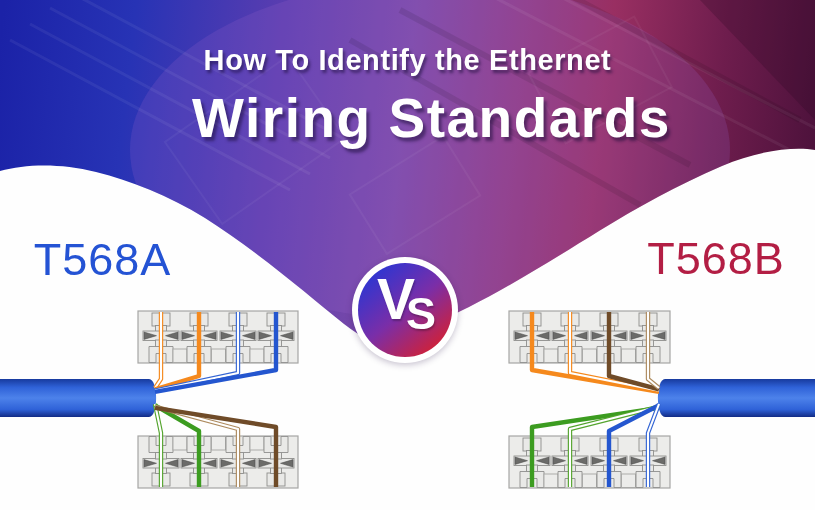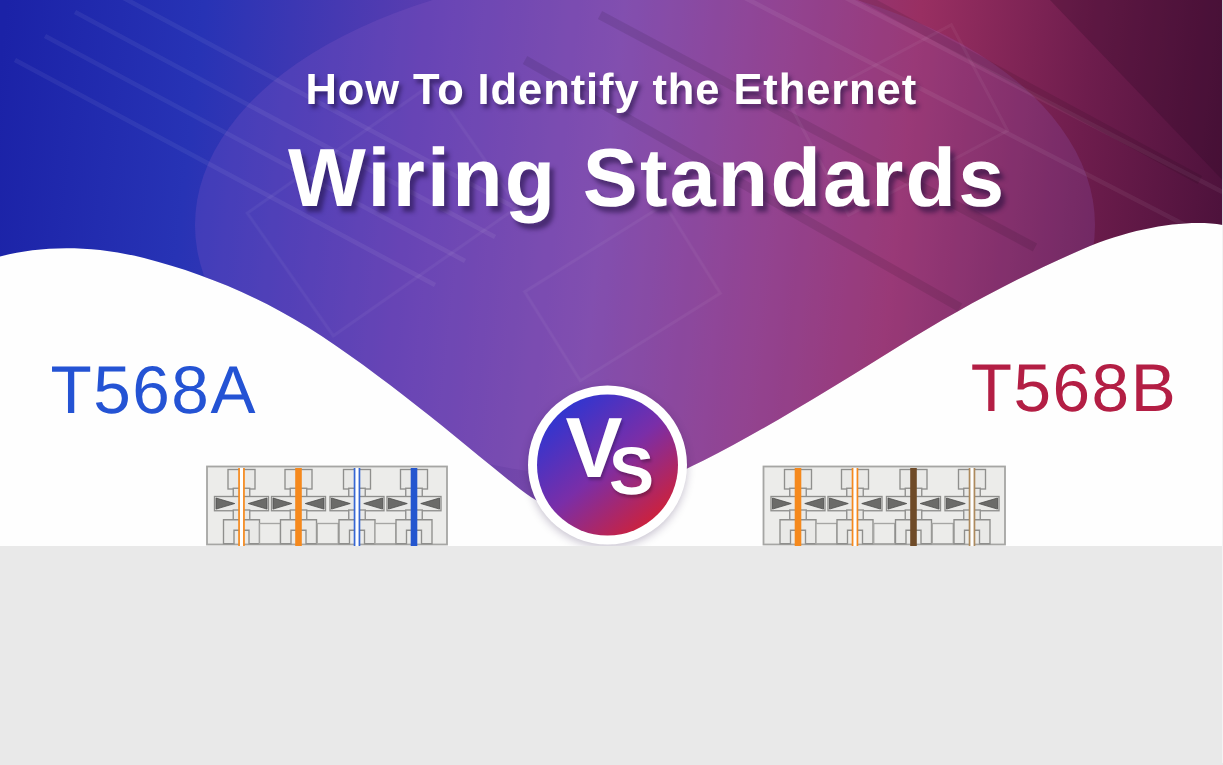--- a/index.html
+++ b/index.html
@@ -1,16 +1,16 @@
 <!DOCTYPE html>
 <html><head>
 <meta charset="utf-8">
 <style>
   html,body{margin:0;padding:0;background:#e9e9e9;}
-  .stage{position:relative;width:815px;height:364px;background:#fefefe;overflow:hidden;
+  .stage{position:relative;width:815px;height:510px;background:#fefefe;overflow:hidden;
          font-family:"Liberation Sans",sans-serif;}
   .stage svg{position:absolute;left:0;top:0;}
   .subtitle{position:absolute;left:0;right:0;top:44px;text-align:center;color:#ffffff;
             font-size:29px;font-weight:600;letter-spacing:.6px;
             text-shadow:2px 3px 3px rgba(26,12,56,.55);}
   .title{position:absolute;left:0;right:0;top:86px;text-align:center;color:#ffffff;
          font-size:55px;font-weight:700;letter-spacing:1.5px;
          text-shadow:3px 4px 3px rgba(26,12,56,.5);padding-left:48px;}
   .std-label{position:absolute;font-size:45px;font-weight:400;letter-spacing:1px;}
   .label-left{left:0;width:205px;top:234px;text-align:center;}

